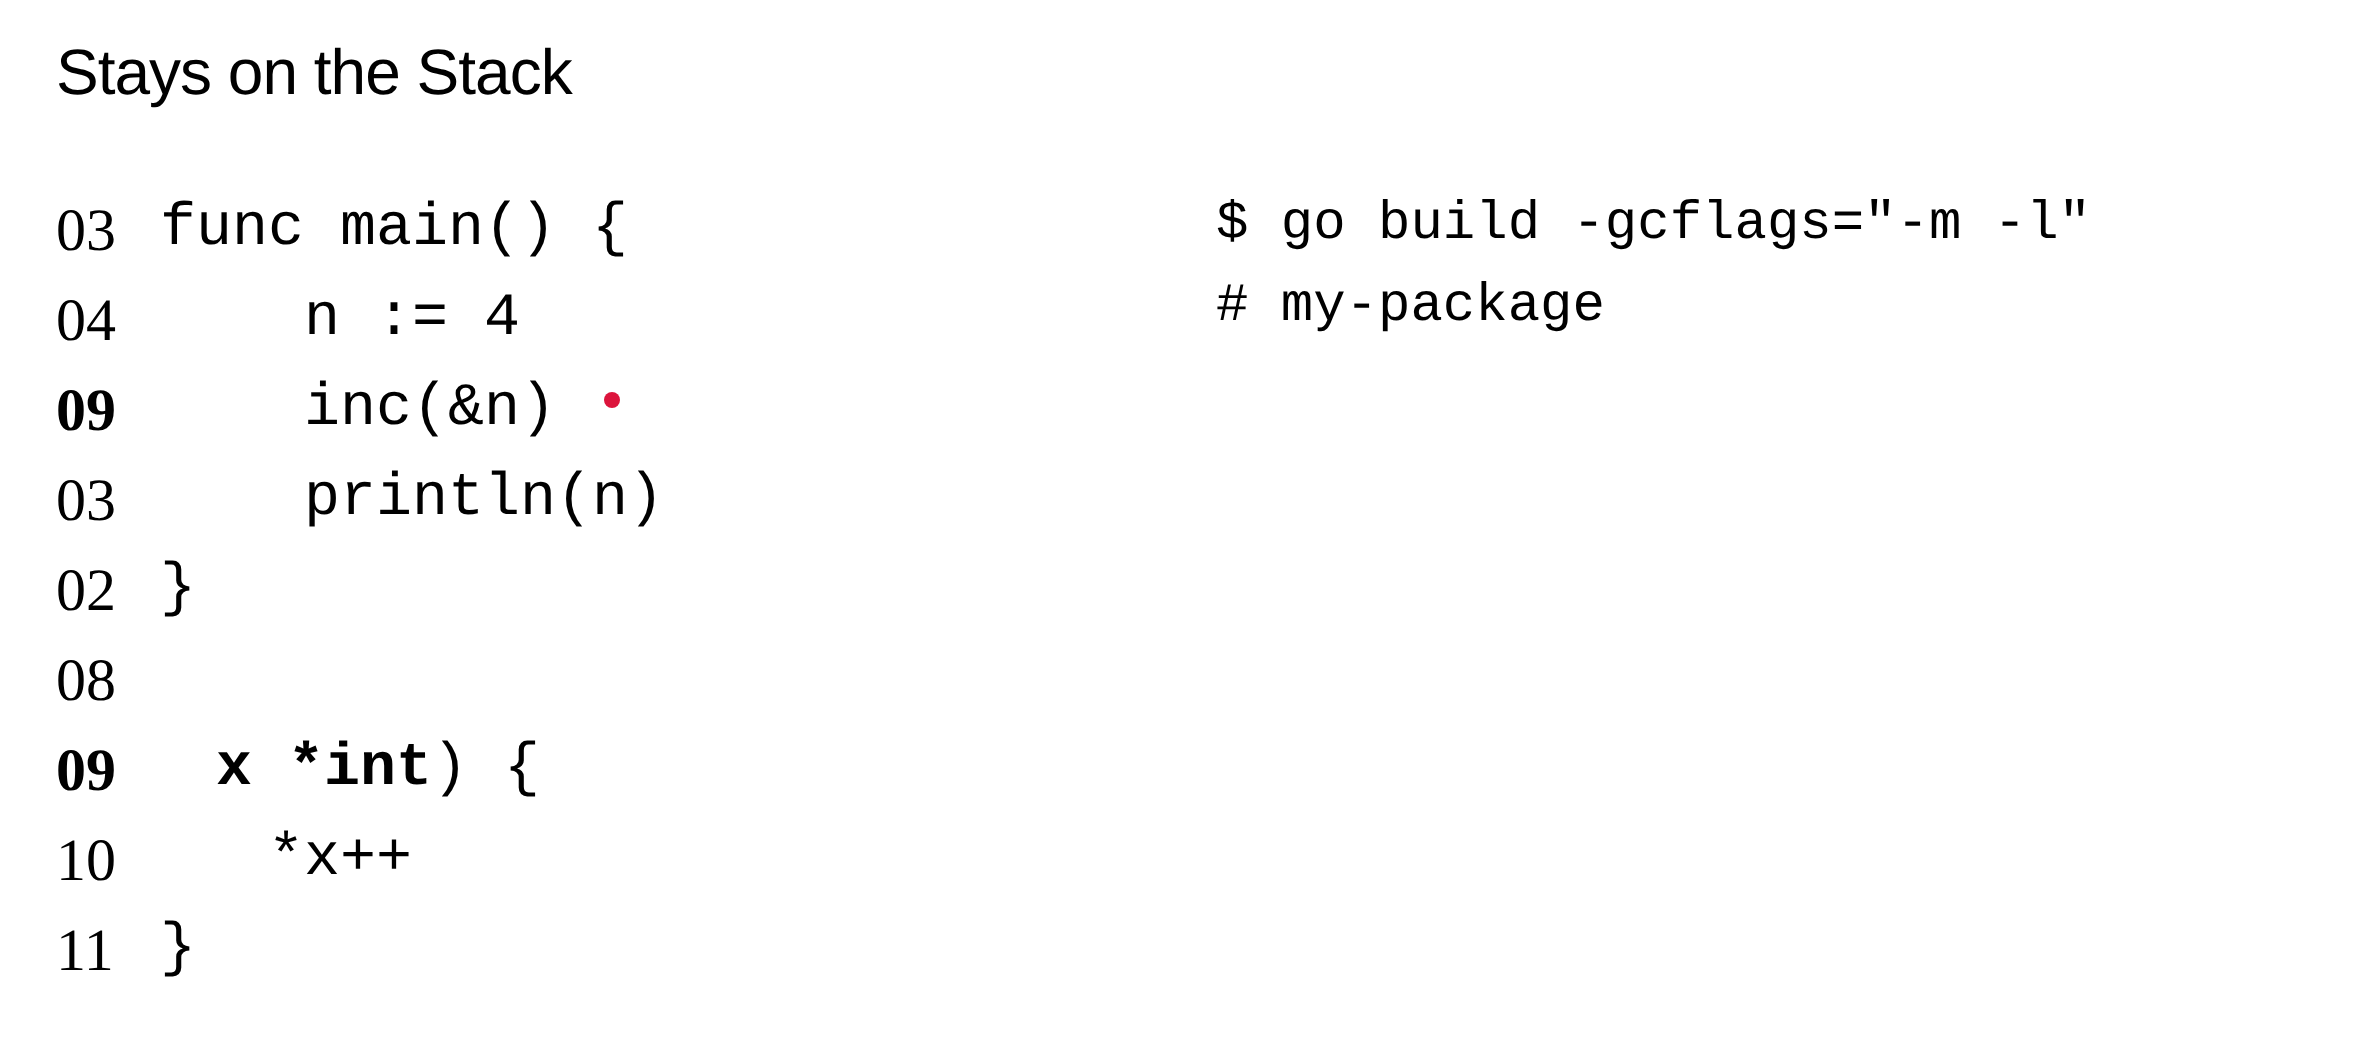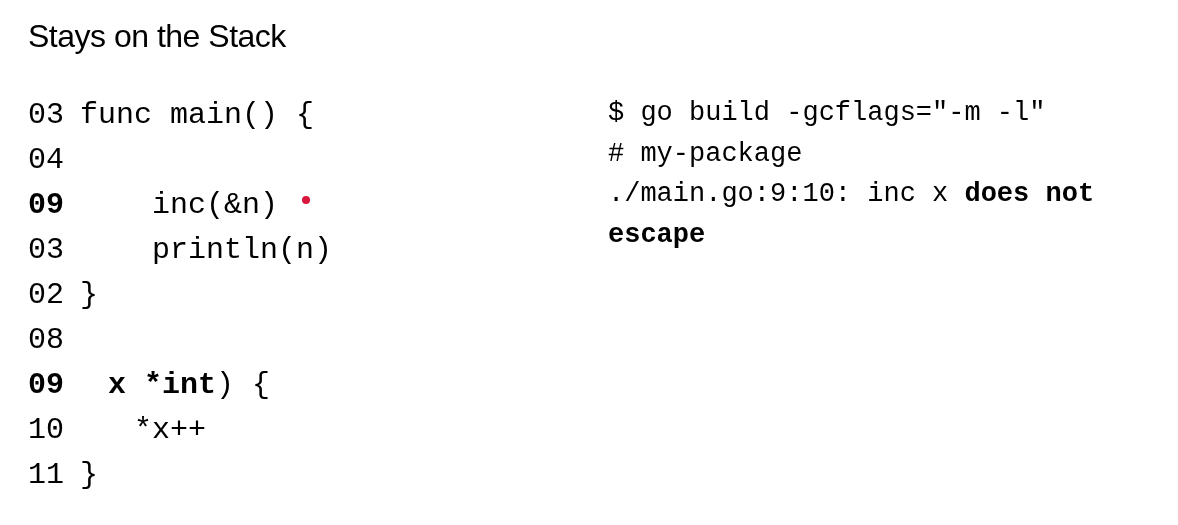--- a/index.html
+++ b/index.html
@@ -35,20 +35,21 @@
       font-family: "Courier New", Courier, monospace;
       font-size: 30px;
       line-height: 1.5;
       white-space: pre;
       display: flex;
       align-items: center;
     }
     .lineno {
       display: inline-block;
       width: 52px;
+      font-family: Liberation Serif, serif;
     }
     .lineno-bold {
       font-weight: bold;
     }
     .kw-bold {
       font-weight: bold;
       margin-left: 28px;
     }
     .dot-marker {
       display: inline-block;
@@ -74,21 +75,21 @@
 
 <h1 class="title">Stays on the Stack</h1>
 
 <div class="columns">
 
   <div class="left-col">
     <div class="code-line">
       <span class="lineno">03</span><span>func main() {</span>
     </div>
     <div class="code-line">
-      <span class="lineno">04</span><span>    </span>
+      <span class="lineno">04</span><span>    </span><span>n := 4</span>
     </div>
     <div class="code-line">
       <span class="lineno lineno-bold">09</span><span>    </span><span>inc(&amp;n)</span><span class="dot-marker"></span>
     </div>
     <div class="code-line">
       <span class="lineno">03</span><span>    </span><span>println(n)</span>
     </div>
     <div class="code-line">
       <span class="lineno">02</span><span>}</span>
     </div>
@@ -102,18 +103,15 @@
       <span class="lineno">10</span><span>   </span><span>*x++</span>
     </div>
     <div class="code-line">
       <span class="lineno">11</span><span>}</span>
     </div>
   </div>
 
   <div class="right-col">
     <div class="term-line">$ go build -gcflags="-m -l"</div>
     <div class="term-line"># my-package</div>
-    <div class="term-line">
-      <span>./main.go:9:10: inc x </span><span class="bold">does not escape</span>
-    </div>
   </div>
 
 </div>
 
 </body></html>

